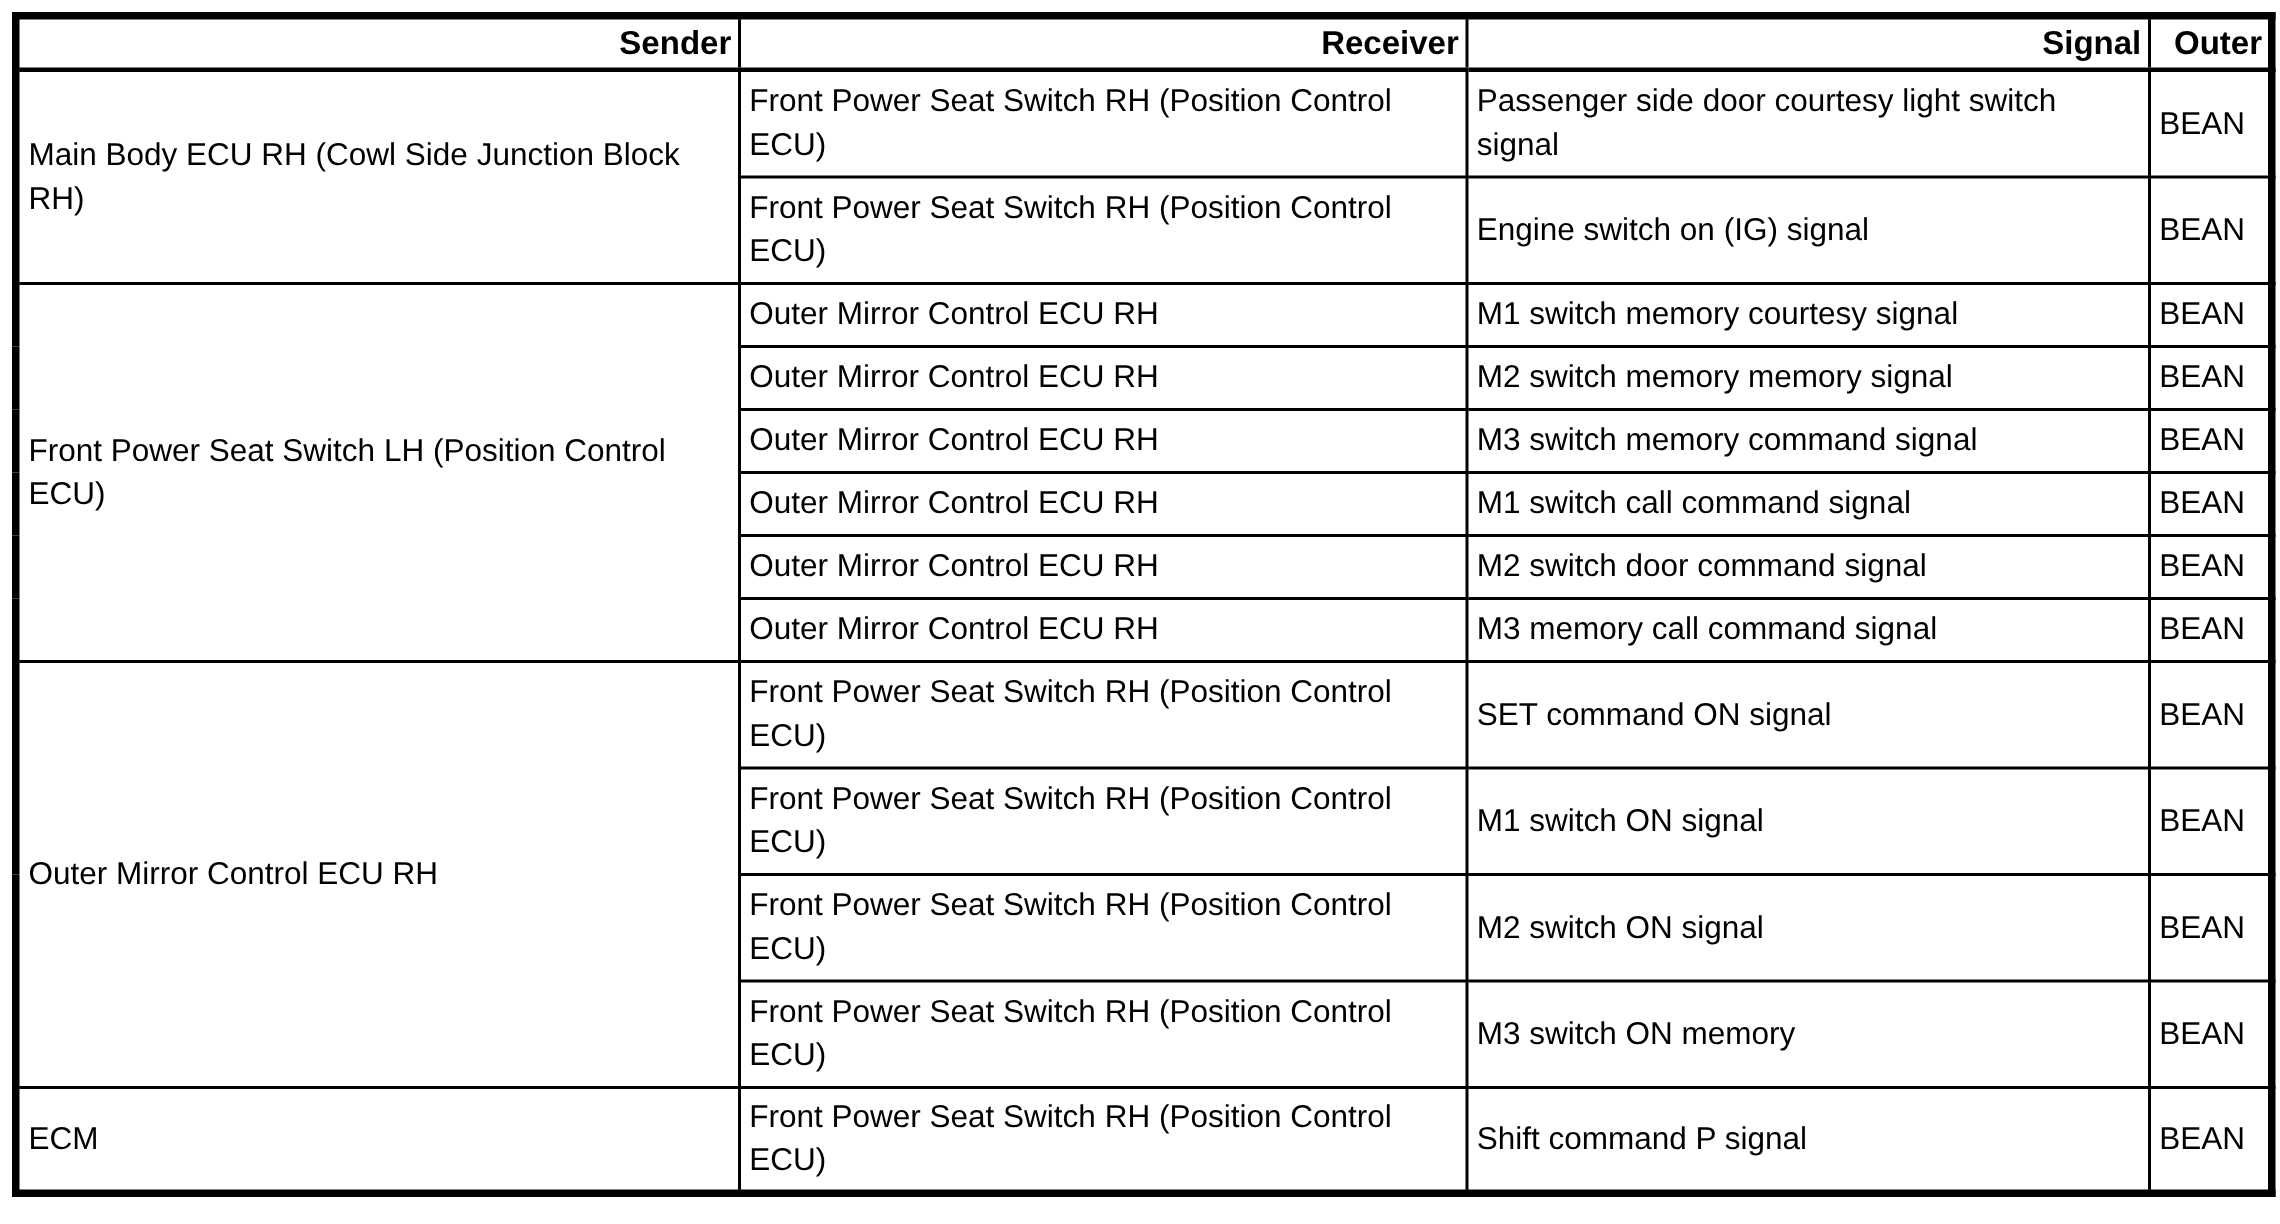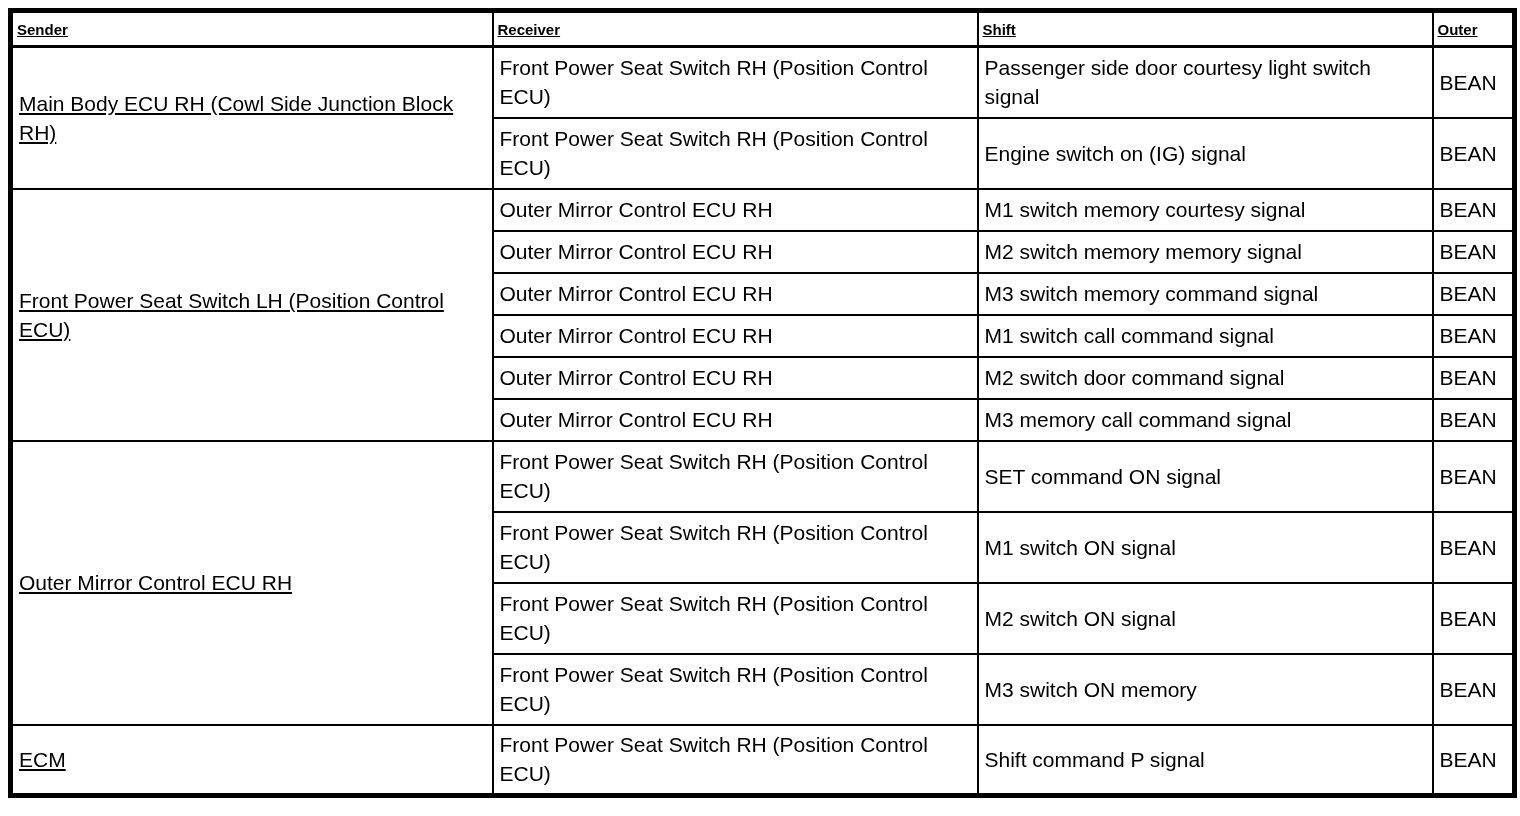--- a/index.html
+++ b/index.html
@@ -25,57 +25,56 @@
     color: #000000;
     background: #ffffff;
   }
   th, td {
     border: 2px solid #000000;
     font-family: "Liberation Sans", sans-serif;
     overflow: hidden;
     background: #ffffff;
   }
   thead th {
-    font-size: 15px;
+    font-size: 22px;
     font-weight: bold;
-    text-align: left;
+    text-align: right;
     vertical-align: middle;
     height: 32px;
     padding: 0 4px;
     border-bottom: 3px solid #000000;
-    text-decoration: underline;
   }
   td {
     font-size: 21px;
     line-height: 29px;
     font-weight: normal;
     text-align: left;
     vertical-align: middle;
     padding: 4px 5px 4px 6px;
   }
   tr.row-tall { height: 71px; }
   tr.row-short { height: 42px; }
-  td.sender-cell { padding-left: 6px; text-decoration: underline; }
+  td.sender-cell { padding-left: 6px; }
 </style>
 </head>
 <body>
 
 <div class="page">
   <table class="signal-table">
     <colgroup>
       <col style="width:482px">
       <col style="width:485px">
       <col style="width:455px">
       <col style="width:82px">
     </colgroup>
     <thead>
       <tr id="header-row">
           <th>Sender</th>
           <th>Receiver</th>
-          <th>Shift</th>
+          <th>Signal</th>
           <th>Outer</th>
         </tr>
     </thead>
     <tbody id="table-body">
         <tr class="row-tall">
           <td rowspan="2" class="sender-cell">Main Body ECU RH (Cowl Side Junction Block RH)</td>
           <td>Front Power Seat Switch RH (Position Control ECU)</td>
           <td>Passenger side door courtesy light switch signal</td>
           <td>BEAN</td>
         </tr>

